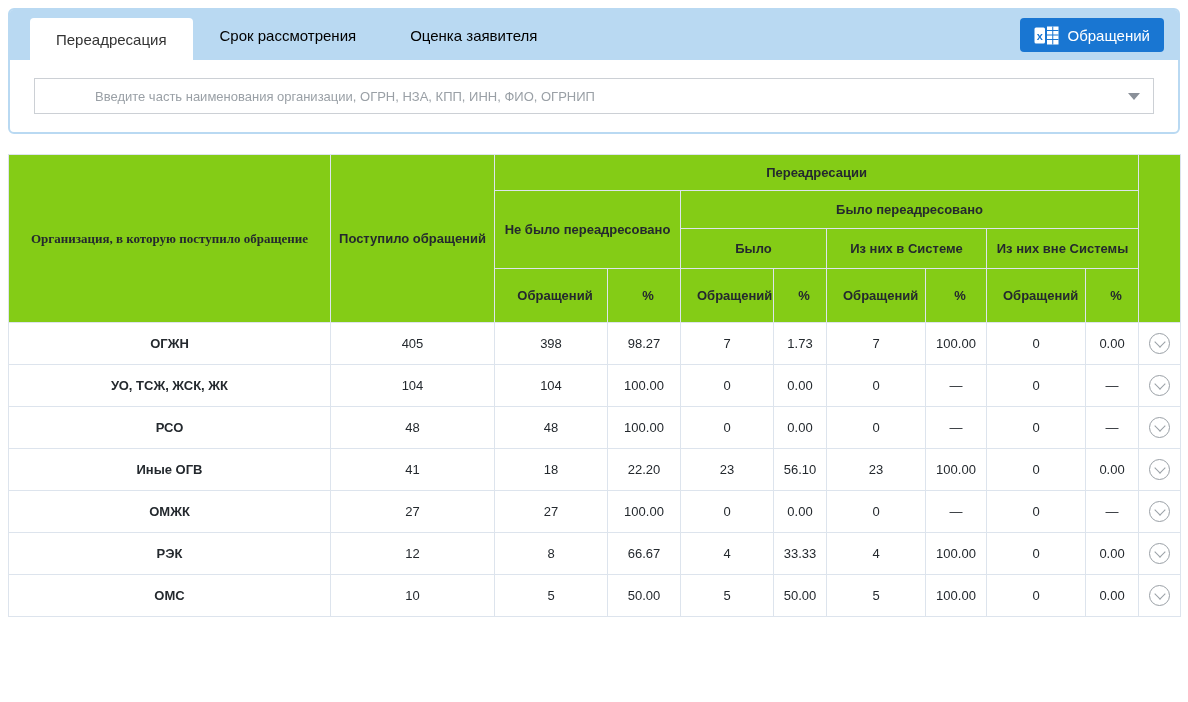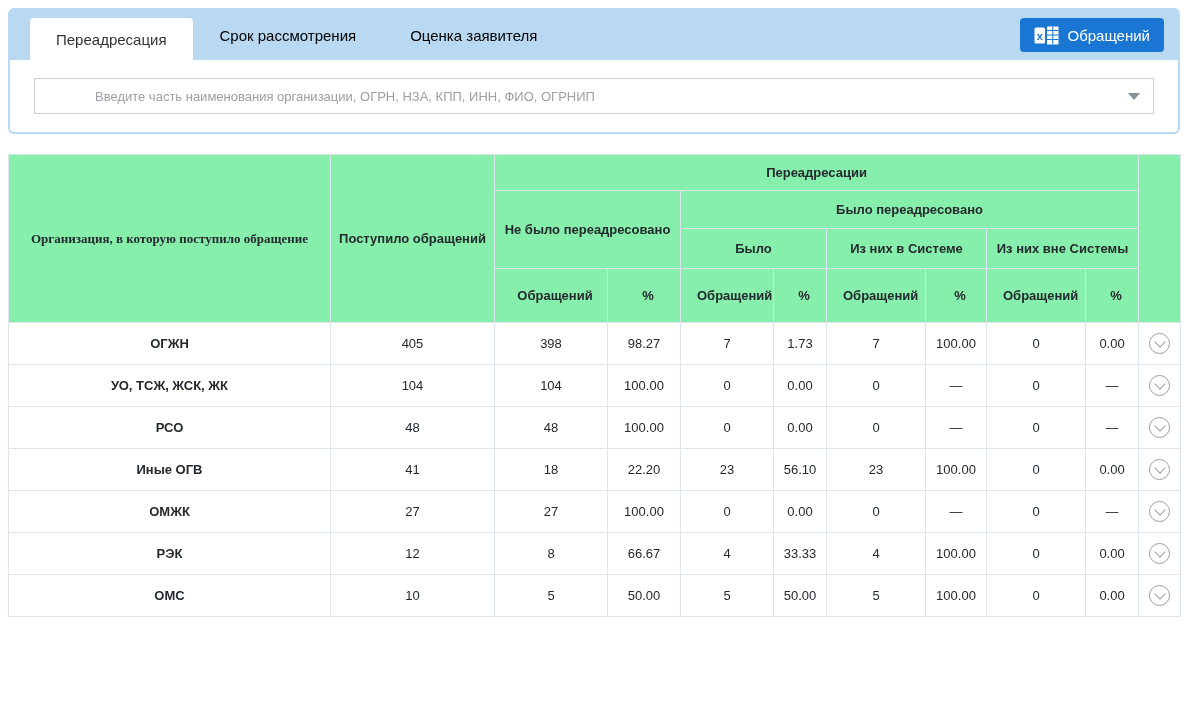--- a/index.html
+++ b/index.html
@@ -107,21 +107,21 @@
   
   table.stats {
     margin-top: 20px;
     width: 1172px;
     border-collapse: collapse;
     font-size: 13px;
     table-layout: fixed;
   }
   table.stats th, table.stats td { border: 1px solid #dde4ed; }
   table.stats th {
-    background: #86efac;
+    background: #84cc16;
     font-weight: bold;
     color: #24292e;
     text-align: center;
     padding: 6px 8px;
   }
   th.org-h { text-align: left; padding-left: 16px; font-family: Liberation Serif, serif; }
   tr.h1 th { height: 36px; }
   tr.h2 th { height: 38px; }
   tr.h3 th { height: 40px; }
   tr.h4 th { height: 54px; padding-left: 16px; }

